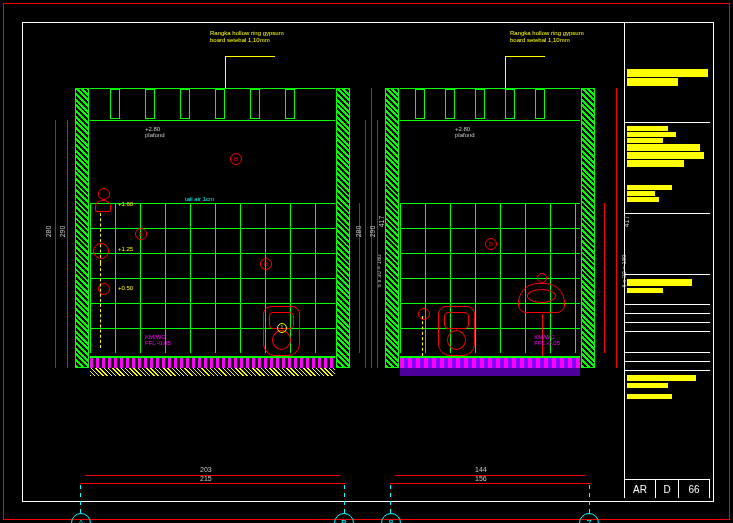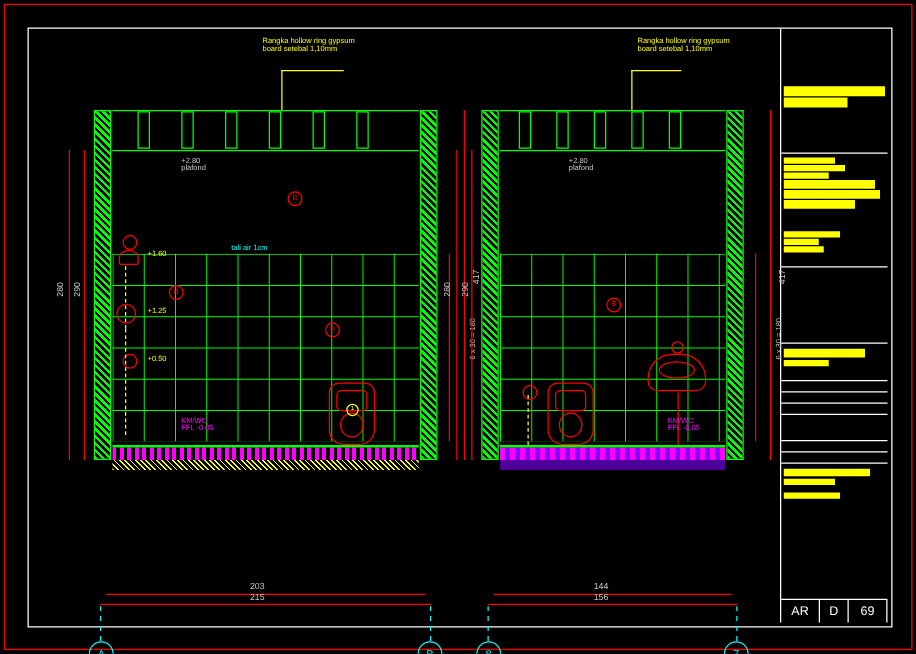--- a/index.html
+++ b/index.html
@@ -78,21 +78,21 @@
     <div style="height:8px;border-bottom:1px solid #fff"></div>
     <div style="height:8px;border-bottom:1px solid #fff"></div>
     <div style="padding:2px">
       <div class="tb-yellow" style="margin:2px 0;width:85%;height:6px"></div>
       <div class="tb-yellow" style="margin:1px 0;width:50%;height:5px"></div>
       <div class="tb-yellow" style="margin:6px 0 1px;width:55%;height:5px"></div>
     </div>
     <div class="tb-footer">
       <div class="tb-fcell" style="width:30px">AR</div>
       <div class="tb-fcell" style="width:22px">D</div>
-      <div class="tb-fcell" style="flex:1">69</div>
+      <div class="tb-fcell" style="flex:1">66</div>
     </div>
   </div>
 
   <div class="elev elev-a">
     <div class="note-text" style="top:-18px;left:135px;width:90px">Rangka hollow ring
 gypsum board setebal
 1,10mm</div>
     <div class="note-line" style="top:8px;left:150px;width:50px"></div>
     <div class="note-line" style="top:8px;left:150px;width:1px;height:35px;background:#ffff00"></div>
 

